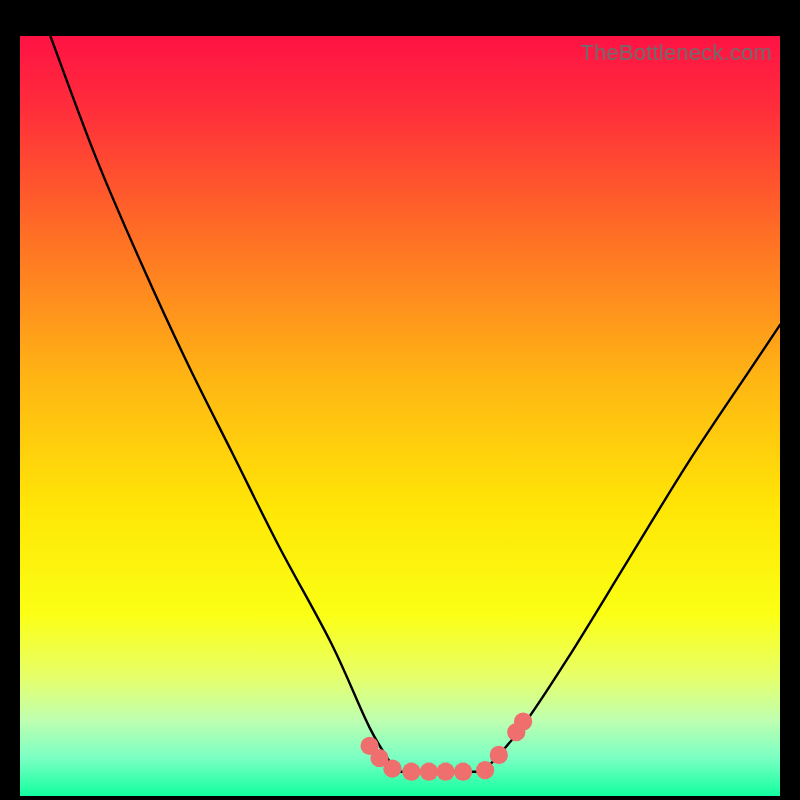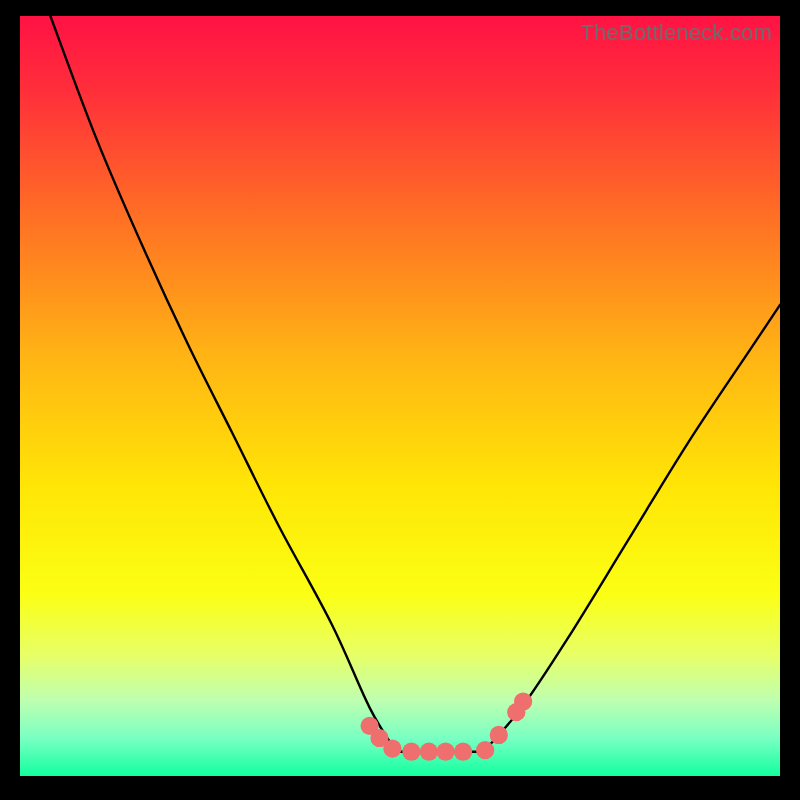--- a/index.html
+++ b/index.html
@@ -7,21 +7,21 @@
     padding: 0;
     width: 800px;
     height: 800px;
     overflow: hidden;
     background: #000000;
     font-family: Arial, Helvetica, sans-serif;
   }
   .frame {
     position: absolute;
     left: 20px;
-    top: 16px;
+    top: 36px;
     width: 760px;
     height: 760px;
     background: #86efac;
   }
   .plot-area {
     position: absolute;
     left: 0;
     top: 0;
     width: 760px;
     height: 760px;

